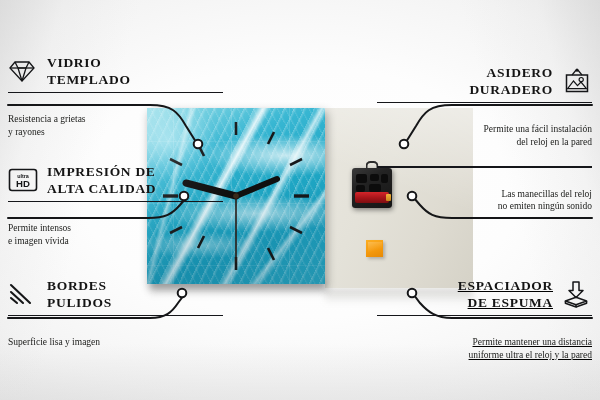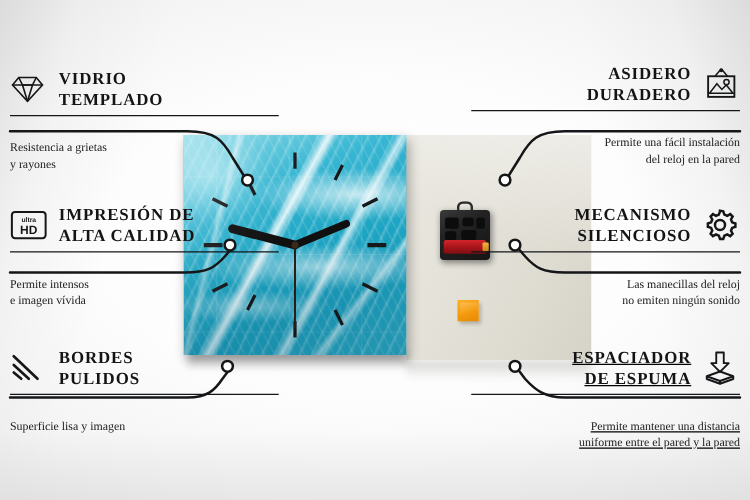--- a/index.html
+++ b/index.html
@@ -49,21 +49,21 @@
   .feat-desc {
     font-family:"Liberation Serif", serif;
     font-size:9.5px; line-height:1.32; color:#20211f;
     margin-top:20px; white-space:pre-line;
   }
 
   
   #f-vidrio     { top:54px;  }
   #f-impresion  { top:163px; }
   #f-bordes     { top:277px; }
-  #f-asidero    { top:50px;  }
+  #f-asidero    { top:64px;  }
   #f-mecanismo  { top:163px; }
   #f-espaciador { top:277px;text-decoration:underline; }
 
   
   #connectors { position:absolute; inset:0; width:600px; height:400px; }
 
   
   .photo-stage { position:absolute; left:0; top:0; width:600px; height:400px; }
 
   
@@ -331,44 +331,34 @@
     </span>
     <span class="feat-title">ASIDERO
 DURADERO</span>
   </div>
   <div class="feat-rule"></div>
   <div class="feat-desc">Permite una fácil instalación
 del reloj en la pared</div>
 </div>
 
 <div class="feature right" id="f-mecanismo">
-  <div class="feat-head">
-    <span class="feat-icon">
-      <svg width="28" height="28" viewBox="0 0 28 28" fill="none" stroke="#151618" stroke-width="2">
-        <path d="M14 2.6 l2.6 .5 .9 2.6 2.3 .9 2.4-1.3 1.9 1.9 -1.3 2.4 .9 2.3 2.6 .9 0 2.6 -2.6 .9 -.9 2.3 1.3 2.4 -1.9 1.9 -2.4-1.3 -2.3 .9 -.9 2.6 -2.6 0 -.9-2.6 -2.3-.9 -2.4 1.3 -1.9-1.9 1.3-2.4 -.9-2.3 -2.6-.9 0-2.6 2.6-.9 .9-2.3 -1.3-2.4 1.9-1.9 2.4 1.3 2.3-.9 .9-2.6 z"></path>
-        <circle cx="14" cy="14" r="4"></circle>
-      </svg>
-    </span>
-    <span class="feat-title">MECANISMO
-SILENCIOSO</span>
-  </div>
   <div class="feat-rule"></div>
   <div class="feat-desc">Las manecillas del reloj
 no emiten ningún sonido</div>
 </div>
 
 <div class="feature right" id="f-espaciador">
   <div class="feat-head">
     <span class="feat-icon">
       <svg width="28" height="28" viewBox="0 0 28 28" fill="none" stroke="#151618" stroke-width="1.5" stroke-linejoin="round">
         <path d="M11 2 h6 v8.5 h4 L14 17.5 L7 10.5 h4 z"></path>
         <path d="M14 17.2 L3.4 21 L14 24.8 L24.6 21 Z"></path>
         <path d="M3.4 21 v2.2 L14 27 v-2.2"></path>
           <path d="M24.6 21 v2.2 L14 27"></path>
       </svg>
     </span>
     <span class="feat-title">ESPACIADOR
 DE ESPUMA</span>
   </div>
   <div class="feat-rule"></div>
   <div class="feat-desc">Permite mantener una distancia
-uniforme entre el pared y la pared</div>
+uniforme ultra el reloj y la pared</div>
 </div>
 
 </body></html>

